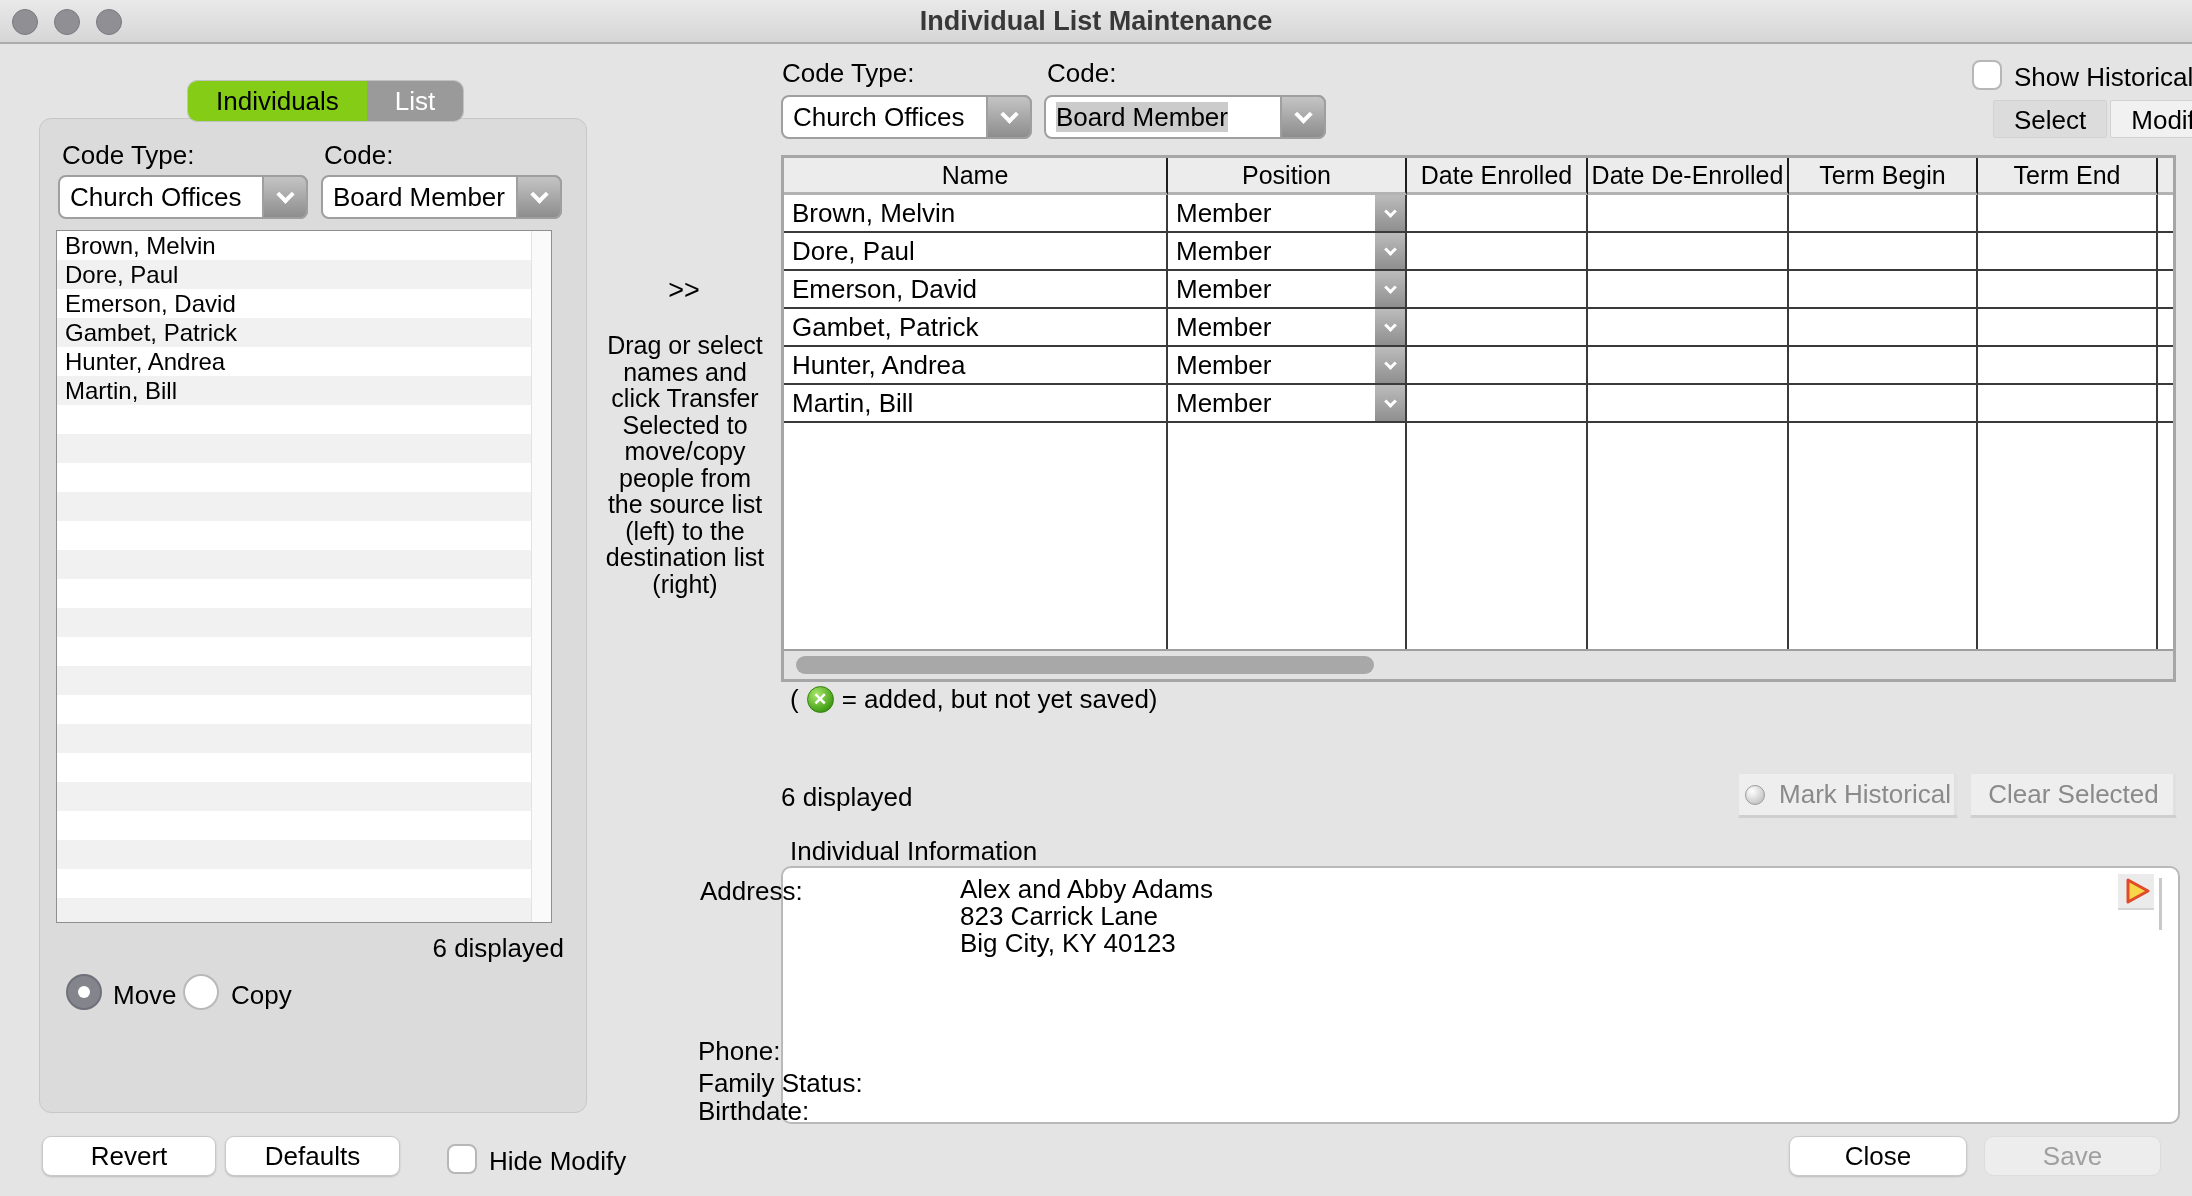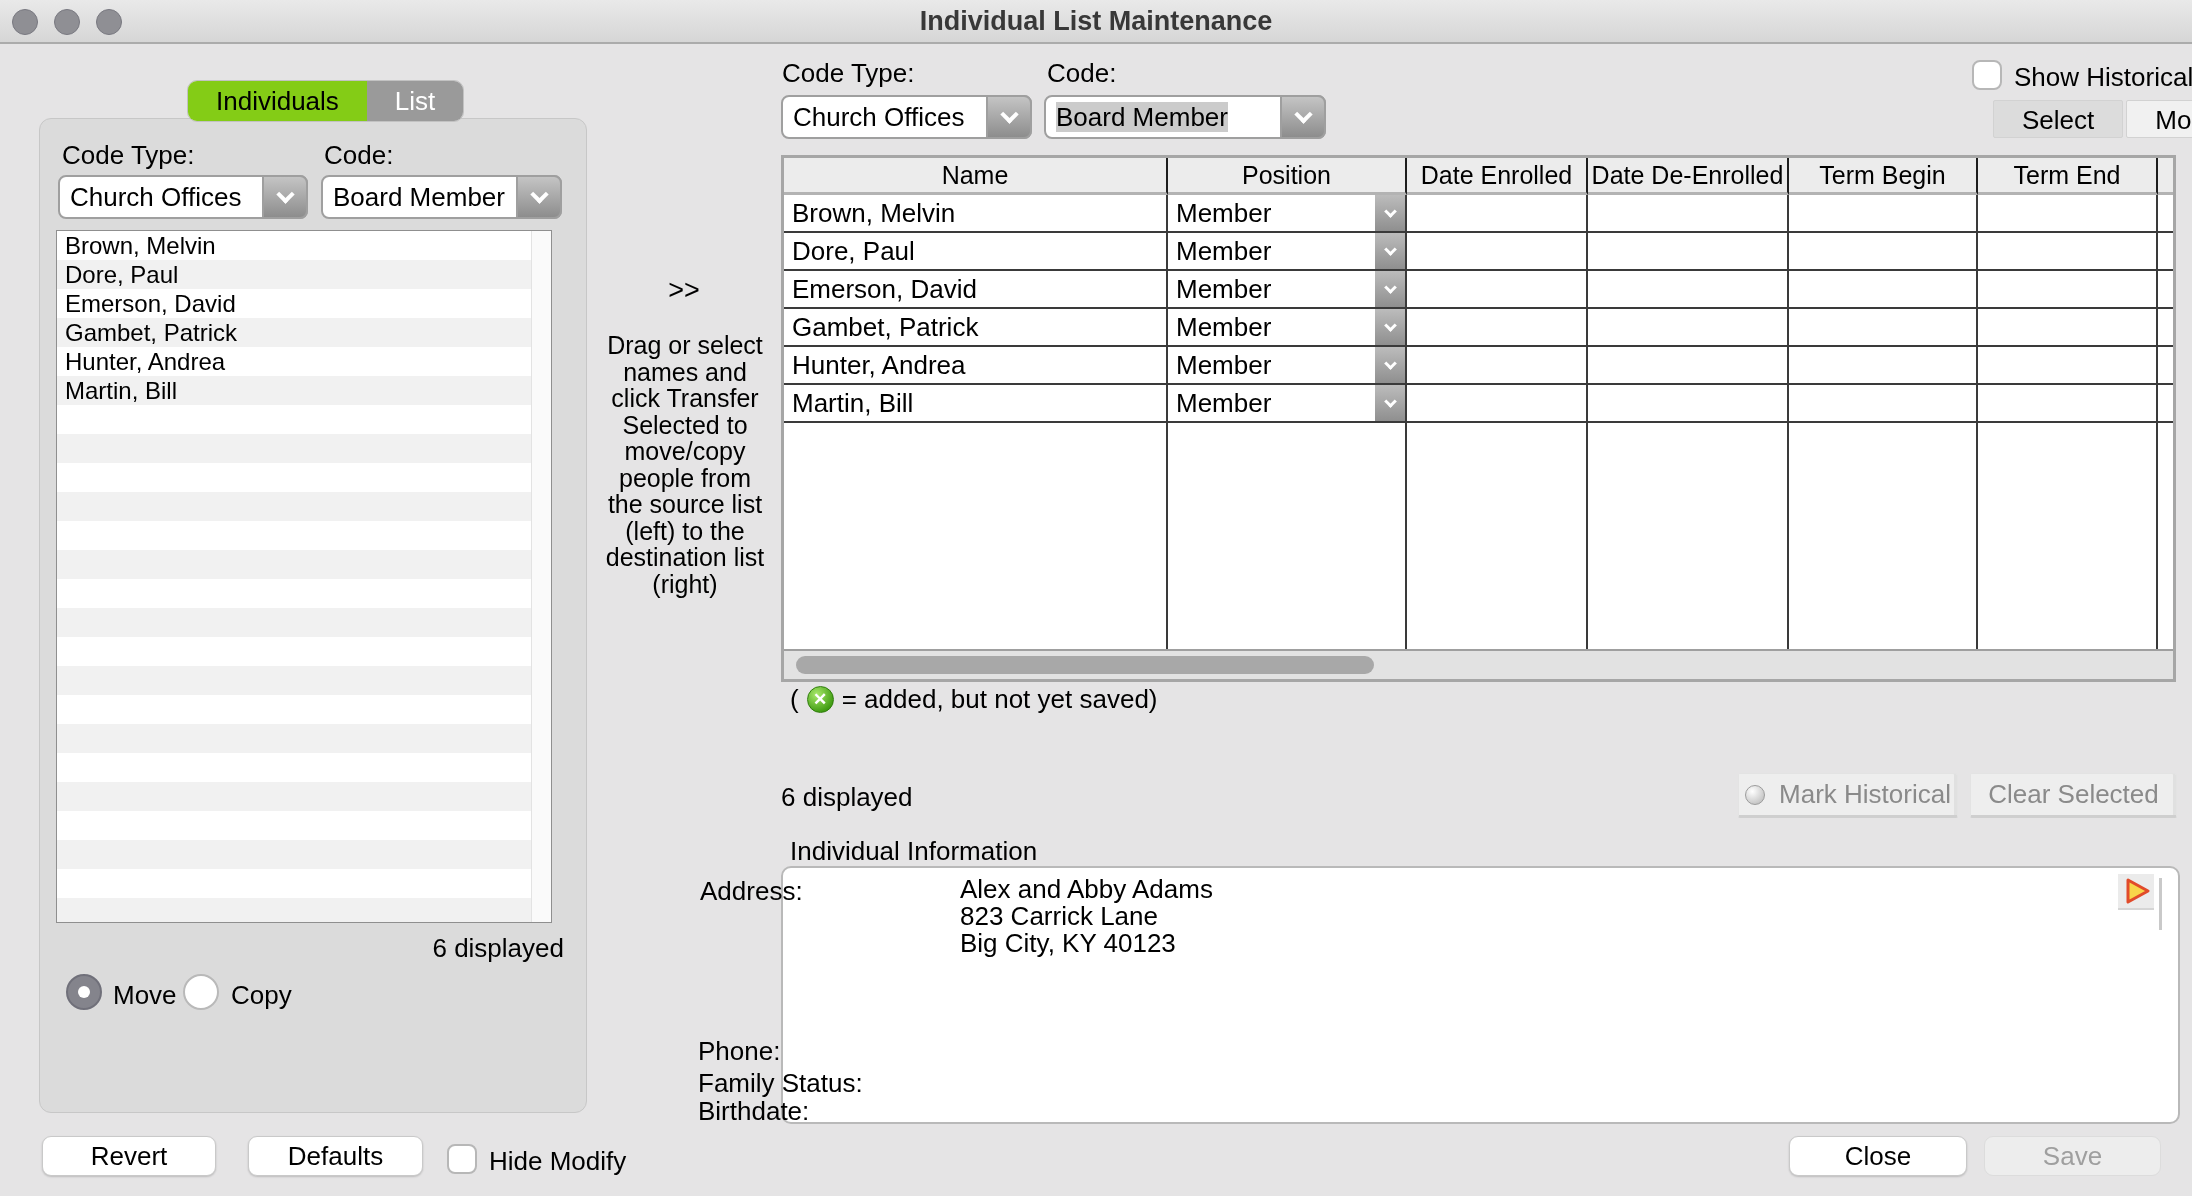--- a/index.html
+++ b/index.html
@@ -83,21 +83,21 @@
   .pos-btn { position:absolute; right:0; top:0; width:30px; height:36px;
     background:linear-gradient(#bcbcbc,#8f8f8f); display:flex; align-items:center; justify-content:center; }
   .pos-btn .chev { width:9px; height:9px; border-left:3px solid #fff; border-bottom:3px solid #fff; margin-top:-4px; }
   .tfill { flex:1 1 auto; }
   .tfill .fcell { border-right:2px solid #3a3a3a; }
   .tfill .fcell:last-child { border-right:none; }
   .hscroll { height:30px; background:#e2e2e2; border-top:2px solid #9f9f9f; position:relative; }
   .hthumb { position:absolute; left:12px; top:5px; width:578px; height:18px; background:#a8a8a8; border-radius:9px; }
 
   .seg { position:absolute; left:1993px; top:100px; display:flex; gap:3px; }
-  .seg .seg-btn { height:38px; line-height:38px; font-size:26px; padding:0 28px;
+  .seg .seg-btn { height:38px; line-height:38px; font-size:26px; padding:0 20px;
     border:1px solid #d2d2d2; border-radius:2px; }
   .seg .seg-btn.sel { background:#dcdcdc; }
   .seg .seg-btn.unsel { background:#f1f1f1; }
 
   .added-note { position:absolute; left:790px; top:684px; font-size:26px;
     display:flex; align-items:center; gap:8px; }
   .green-x { width:27px; height:27px; border-radius:50%;
     background:radial-gradient(circle at 35% 30%, #a9e96b, #3f9b12 75%);
     border:1px solid #2f7d0c; color:#fff; font-size:17px; font-weight:bold;
     display:flex; align-items:center; justify-content:center; }
@@ -315,20 +315,20 @@
     <div class="info-lbl" style="left:-85px; top:228px;">Birthdate:</div>
     <div class="play-btn">
       <svg width="30" height="30" viewBox="0 0 30 30">
         <polygon points="7,4 27,15 7,26" fill="#f8d64a" stroke="#e14b2a" stroke-width="3" stroke-linejoin="round"></polygon>
       </svg>
     </div>
     <span class="vtrack"></span>
   </div>
 
   <div class="push-btn enabled" style="left:42px; top:1136px; width:174px;">Revert</div>
-  <div class="push-btn enabled" style="left:248px; top:1136px; width:175px;">Defaults</div>
+  <div class="push-btn enabled" style="left:225px; top:1136px; width:175px;">Defaults</div>
   <span class="checkbox" style="left:447px; top:1144px;"></span>
   <div class="lbl" style="left:489px; top:1146px;">Hide Modify</div>
 
   <div class="push-btn enabled" style="left:1789px; top:1136px; width:178px;">Close</div>
   <div class="push-btn disabled" style="left:1984px; top:1136px; width:177px;">Save</div>
 
 </div>
 
 </body></html>

